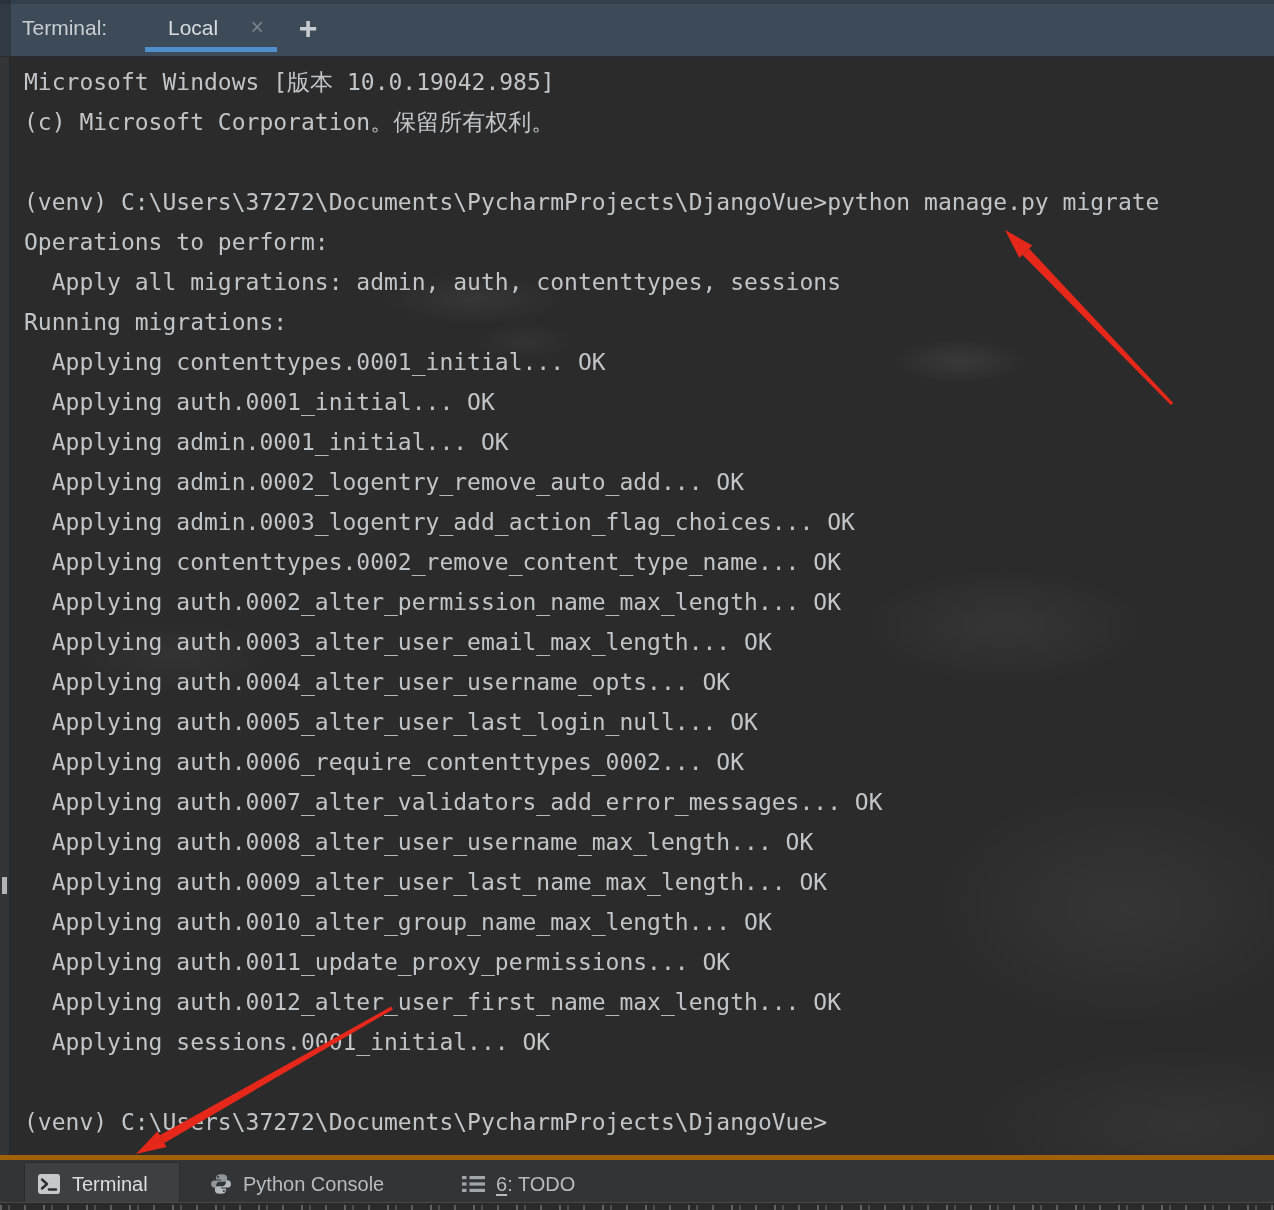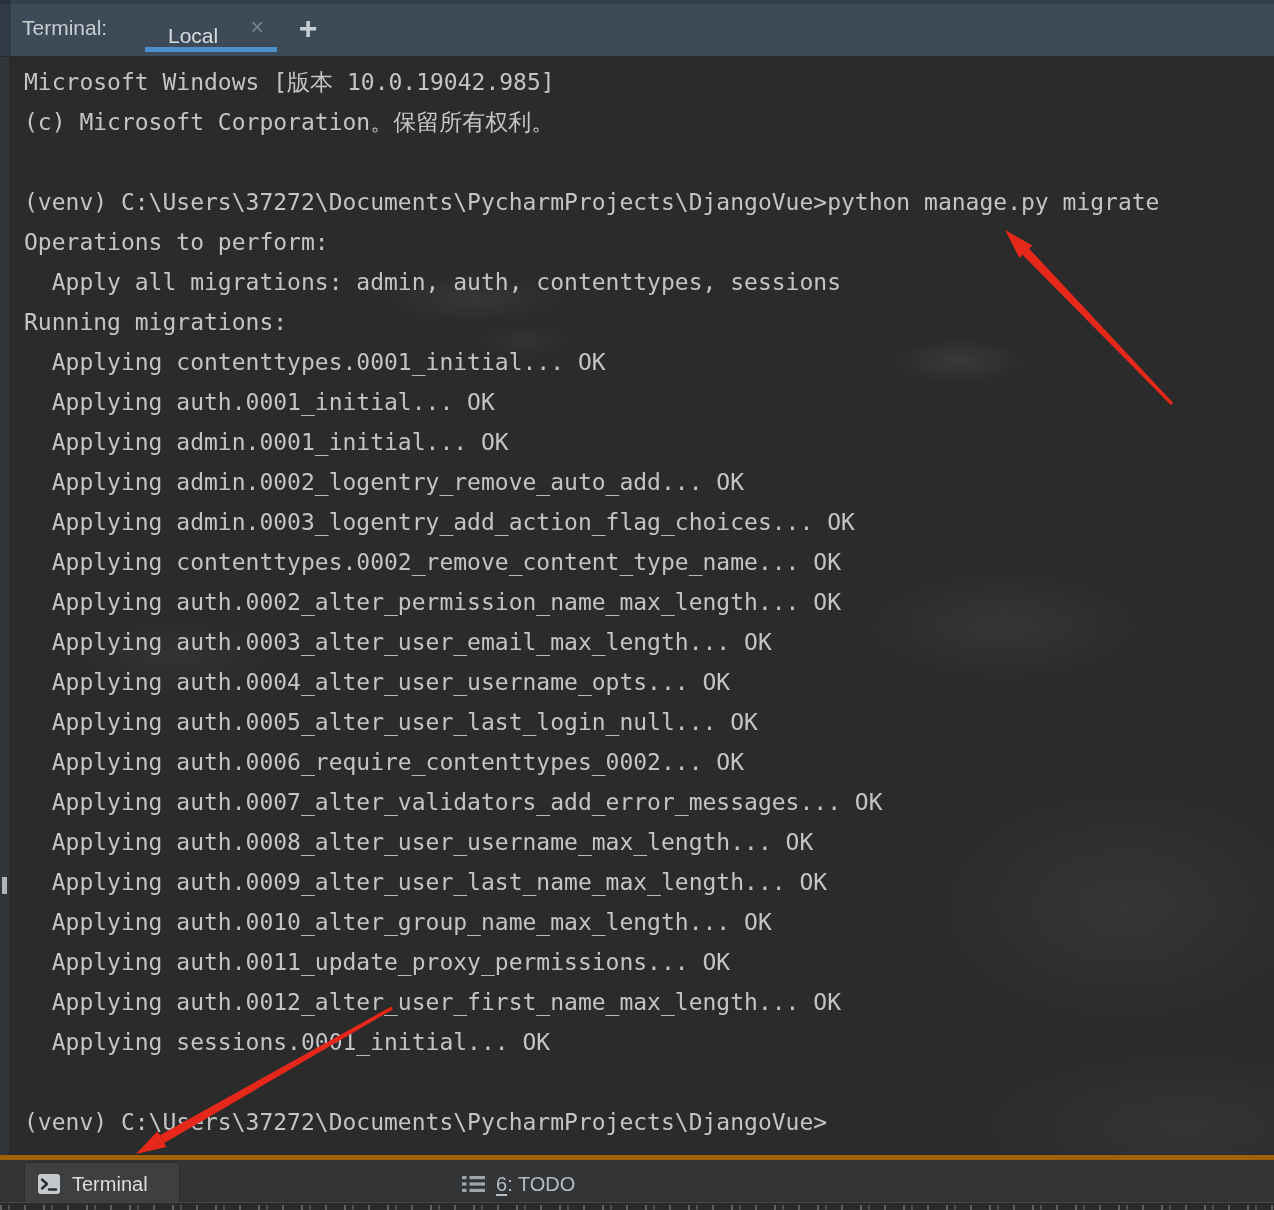--- a/index.html
+++ b/index.html
@@ -8,21 +8,21 @@
 
   
   .topbar{position:absolute;left:0;top:0;width:1274px;height:57px;box-sizing:border-box;
           background:linear-gradient(#333f4a 0,#333f4a 4px,#3d4a57 4px);
           border-bottom:1px solid #272b2f;padding-left:9px;}
   .topbar::before{content:"";position:absolute;left:0;top:0;width:11px;height:100%;
           background:rgba(24,30,36,.35);}
   .topbar-label{position:absolute;left:22px;top:0;height:56px;line-height:56px;
           color:#c9ced3;font-size:21px;}
   .tab-local{position:absolute;left:145px;top:0;width:132px;height:56px;cursor:default;}
-  .tab-name{position:absolute;left:23px;top:8px;height:64px;line-height:56px;
+  .tab-name{position:absolute;left:23px;top:0;height:64px;line-height:56px;
           color:#d8dcdf;font-size:21px;}
   .tab-close{position:absolute;right:13px;top:0;height:56px;line-height:54px;
           color:#78828b;font-size:23px;}
   .tab-underline{position:absolute;left:0;bottom:4px;width:100%;height:5px;background:#4e8fcc;}
   .newtab{position:absolute;left:290px;top:11px;width:36px;height:36px;text-align:center;
           line-height:34px;font-size:32px;font-weight:bold;color:#c8cdd2;}
 
   
   .gutter{position:absolute;left:0;top:57px;width:10px;height:1098px;background:#323639;
           border-right:1px solid #26292c;box-sizing:border-box;}
@@ -94,20 +94,31 @@
     <div class="btab btab-terminal">
       <span class="icn">
         <svg width="24" height="22" viewBox="0 0 24 22">
           <rect x="1" y="1" width="22" height="20" rx="3" fill="#c6c9cc"></rect>
           <path d="M5 6.5l5 4.5-5 4.5" fill="none" stroke="#2b2d2f" stroke-width="2.4" stroke-linecap="round" stroke-linejoin="round"></path>
           <path d="M12 16.5h7" stroke="#2b2d2f" stroke-width="2.4" stroke-linecap="round"></path>
         </svg>
       </span>
       <span>Terminal</span>
     </div>
+    <div class="btab btab-python">
+      <span class="icn">
+        <svg width="22" height="22" viewBox="0 0 22 22">
+          <path fill="#8e959b" d="M10.8 1.2c-2.9 0-4.7 1.3-4.7 3.3v2h4.9v.9H4.4c-2 0-3.4 1.5-3.4 3.7 0 2.1 1.4 3.6 3.4 3.6h1.8v-2.5c0-1.9 1.6-3.5 3.5-3.5h4.6c1.5 0 2.8-1.3 2.8-2.8V4.5c0-2-1.8-3.3-4.7-3.3h-1.6z"></path>
+          <path fill="#b4bac0" d="M11.2 20.8c2.9 0 4.7-1.3 4.7-3.3v-2H11v-.9h6.6c2 0 3.4-1.5 3.4-3.7 0-2.1-1.4-3.6-3.4-3.6h-1.8v2.5c0 1.9-1.6 3.5-3.5 3.5H7.7c-1.5 0-2.8 1.3-2.8 2.8v1.4c0 2 1.8 3.3 4.7 3.3h1.6z"></path>
+          <circle cx="8.1" cy="3.9" r="1" fill="#2f3133"></circle>
+          <circle cx="13.9" cy="18.1" r="1" fill="#2f3133"></circle>
+        </svg>
+      </span>
+      <span>Python Console</span>
+    </div>
     <div class="btab btab-todo">
       <span class="icn">
         <svg width="23" height="18" viewBox="0 0 23 18">
           <g fill="#9fa6ac">
             <rect x="0" y="1" width="4.5" height="3.2"></rect>
               <rect x="7.5" y="1" width="15.5" height="3.2"></rect>
             <rect x="0" y="7.4" width="4.5" height="3.2"></rect>
               <rect x="7.5" y="7.4" width="15.5" height="3.2"></rect>
             <rect x="0" y="13.8" width="4.5" height="3.2"></rect>
               <rect x="7.5" y="13.8" width="15.5" height="3.2"></rect>

